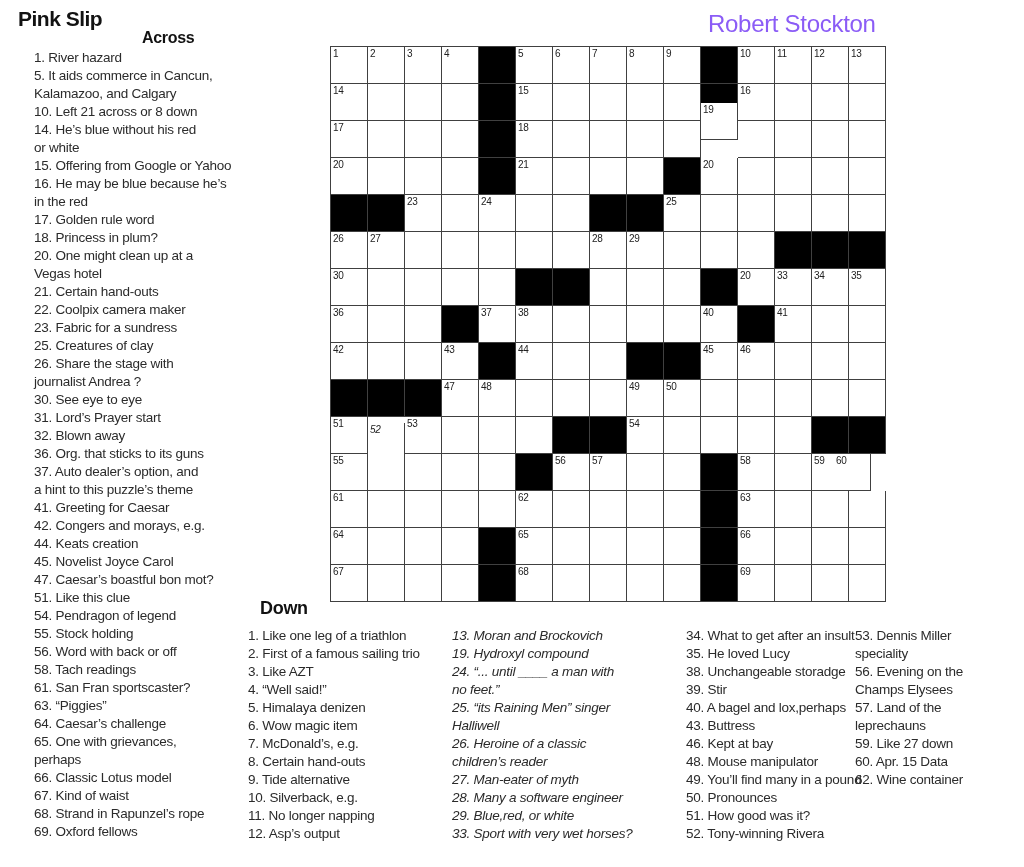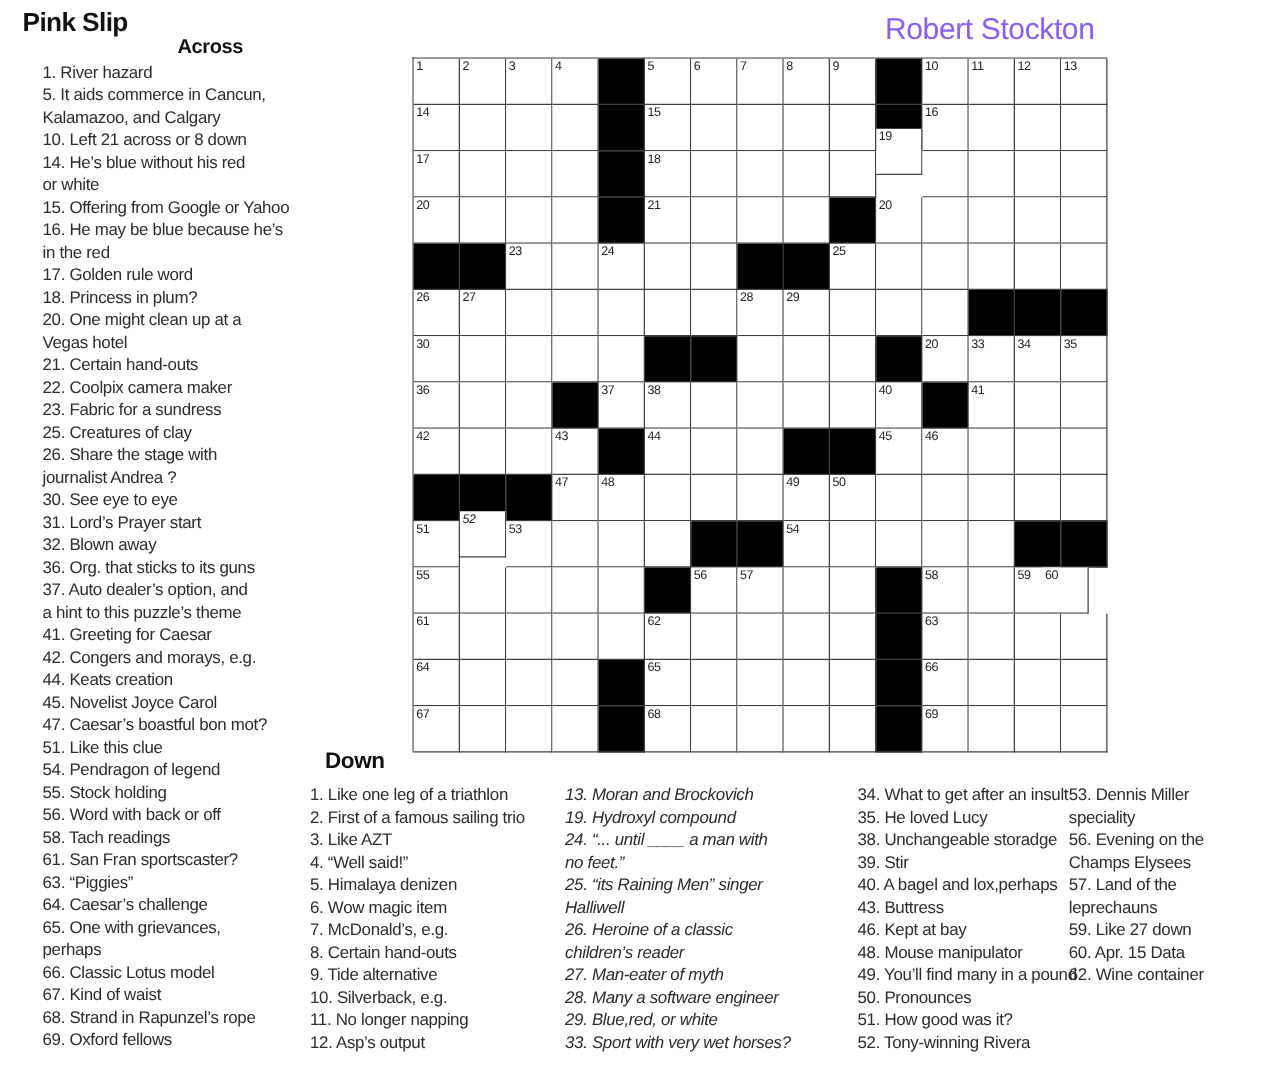--- a/index.html
+++ b/index.html
@@ -359,21 +359,21 @@
         <span class="num">50</span>
       </div>
       <div class="cell" style="left: 370px; top: 333px;"></div>
       <div class="cell" style="left: 407px; top: 333px;"></div>
       <div class="cell" style="left: 444px; top: 333px;"></div>
       <div class="cell" style="left: 481px; top: 333px;"></div>
       <div class="cell" style="left: 518px; top: 333px;"></div>
       <div class="cell" style="left: 0px; top: 370px;">
         <span class="num">51</span>
       </div>
-      <div class="cell" style="left: 37px; top: 362px; font-style: italic;">
+      <div class="cell" style="left: 37px; top: 376px; font-style: italic;">
         <span class="num">52</span>
       </div>
       <div class="cell" style="left: 74px; top: 370px;">
         <span class="num">53</span>
       </div>
       <div class="cell" style="left: 111px; top: 370px;"></div>
       <div class="cell" style="left: 148px; top: 370px;"></div>
       <div class="cell" style="left: 185px; top: 370px;"></div>
       <div class="cell black" style="left: 222px; top: 370px;"></div>
       <div class="cell black" style="left: 259px; top: 370px;"></div>

